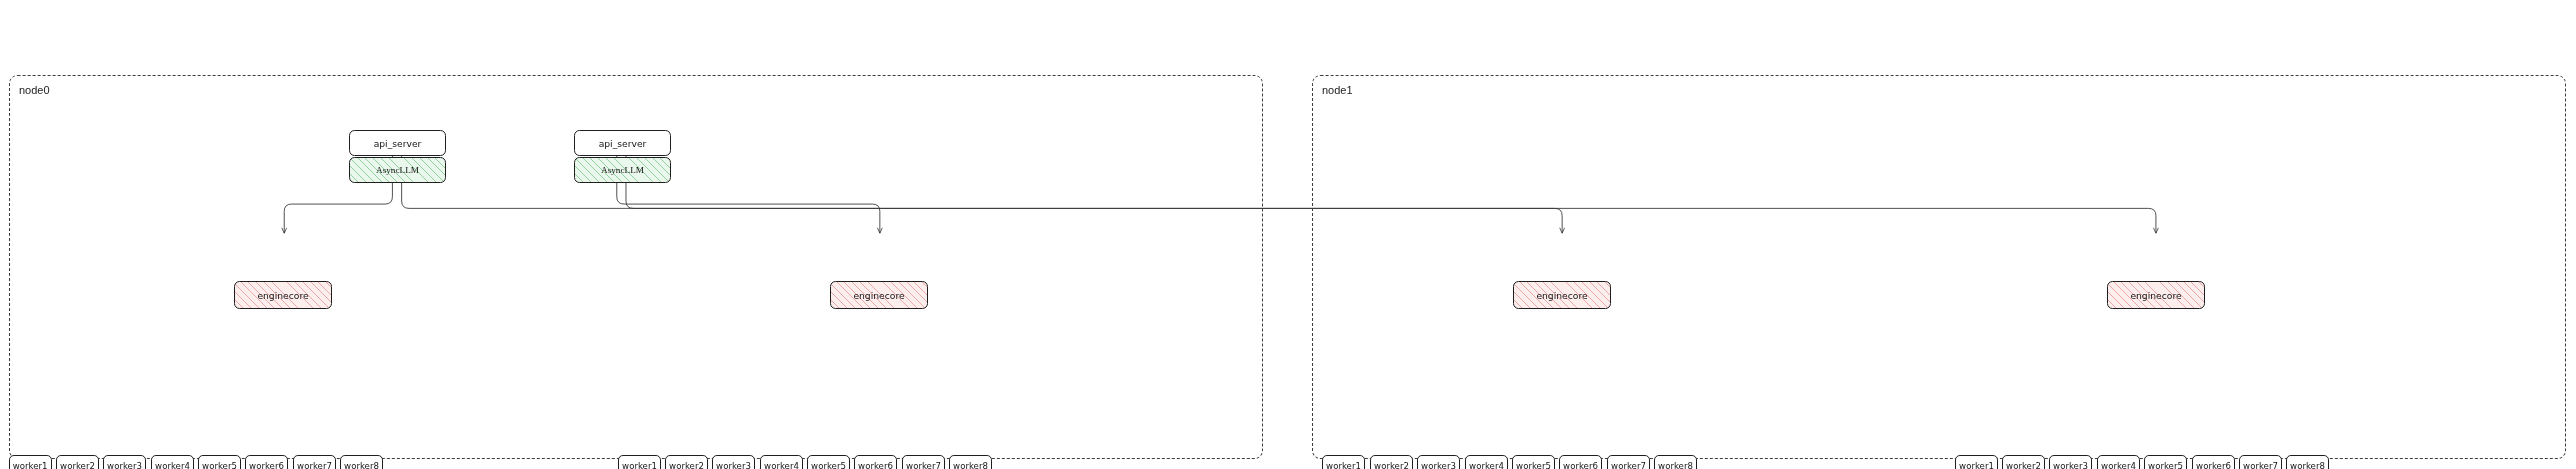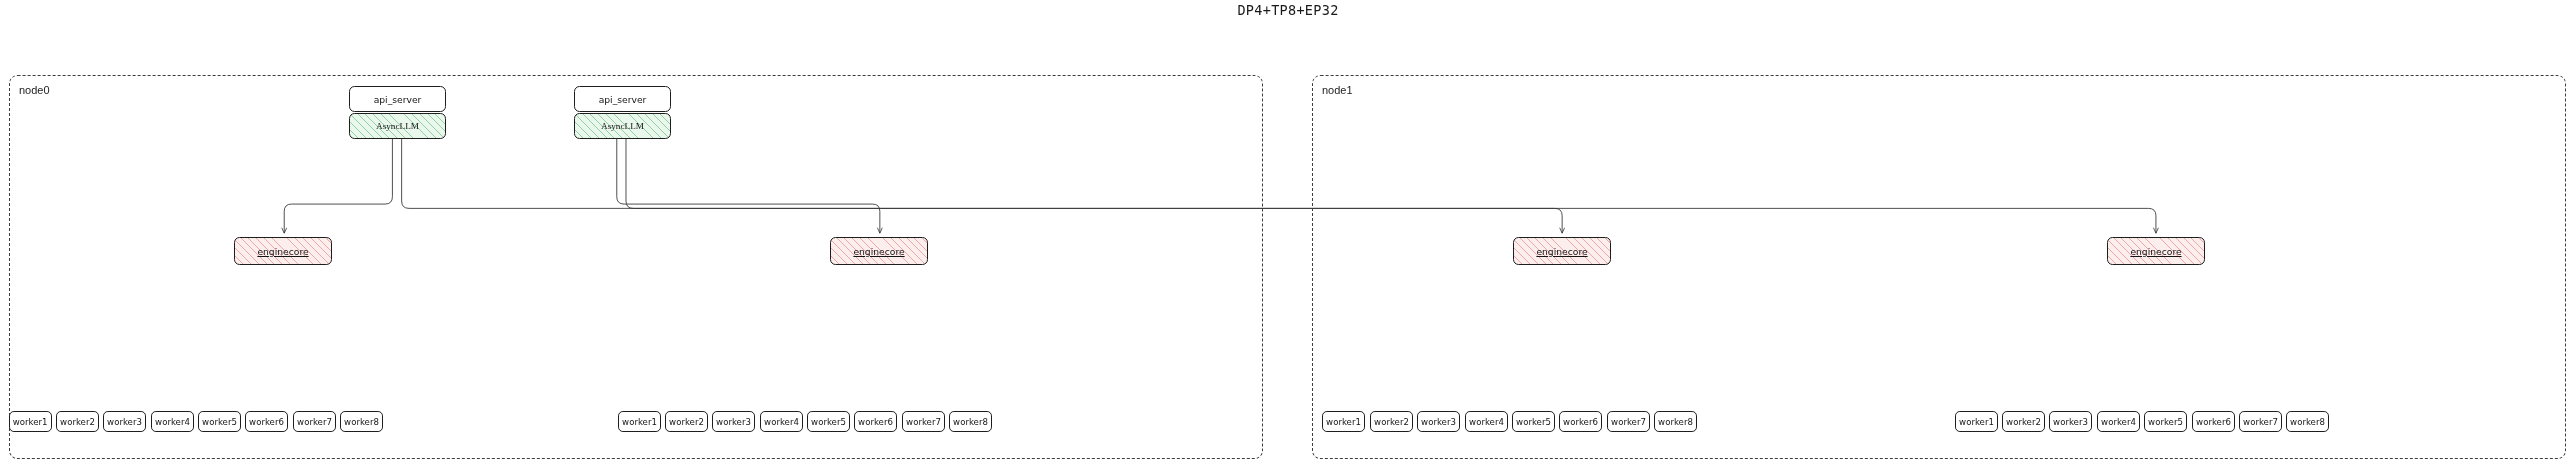--- a/index.html
+++ b/index.html
@@ -55,20 +55,21 @@
     border: 1.5px solid #1e1e1e;
     border-radius: 5.5px;
     background: #ffffff;
     display: flex;
     align-items: center;
     justify-content: center;
     font-size: 9.2px;
     color: #141414;
     white-space: nowrap;
     font-family: "DejaVu Sans", sans-serif;
+    margin-top: 44px;
   }
   .nodebox.small {
     font-size: 8.6px;
     border-width: 1.3px;
     border-radius: 4.9px;
   }
   .fill-green {
     background-color: #eaf7ec;
     background-image: repeating-linear-gradient(
       45deg,
@@ -81,33 +82,31 @@
   }
   .fill-pink {
     background-color: #fdeeee;
     background-image: repeating-linear-gradient(
       45deg,
       rgba(226,122,122,0.60) 0px,
       rgba(226,122,122,0.60) 0.7px,
       rgba(0,0,0,0) 0.7px,
       rgba(0,0,0,0) 5.5px
     );
-    text-decoration: underline;
   }
   .lbl {
     position: relative;
     z-index: 2;
   }
 </style>
 </head>
 <body>
 
 <div id="canvas">
 
-  <div class="title">DP4+TP8+EP32</div>
 
   <svg id="edge-layer" width="2576" height="469" viewBox="0 0 4188 763" xmlns="http://www.w3.org/2000/svg">
     <defs>
       <marker id="arrowhead" markerWidth="11" markerHeight="11" refX="9.5" refY="5" orient="auto" markerUnits="userSpaceOnUse">
         <path d="M1,1 L10,5 L1,9" fill="none" stroke="#262626" stroke-width="1.2"></path>
       </marker>
     </defs>
     <g id="edge-paths" fill="none" stroke="#333333" stroke-width="1.4">
         <path d="M637,226 L637,320 Q637,332 625,332 L473,332 Q461,332 461,344 L461,379" marker-end="url(#arrowhead)"></path>
         <path d="M652,226 L652,327 Q652,339 664,339 L2528,339 Q2540,339 2540,351 L2540,379" marker-end="url(#arrowhead)"></path>

